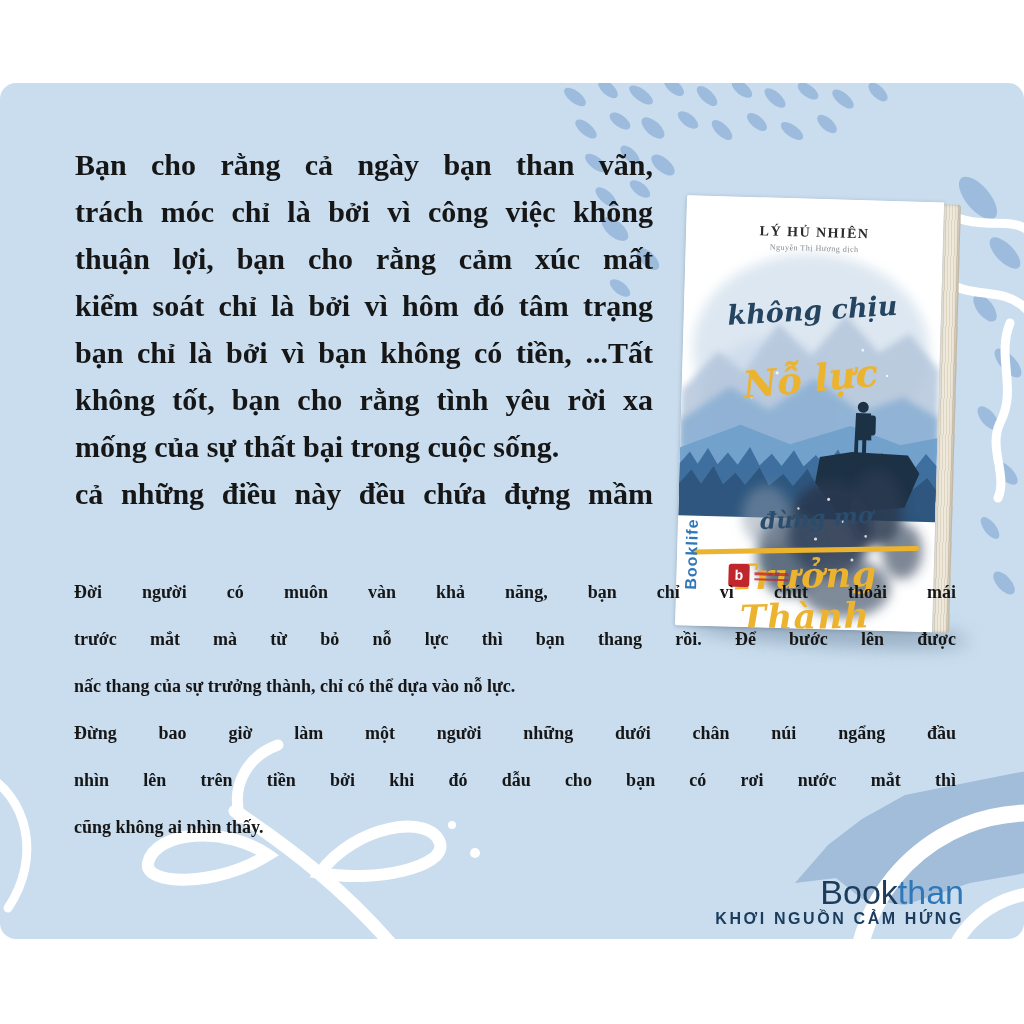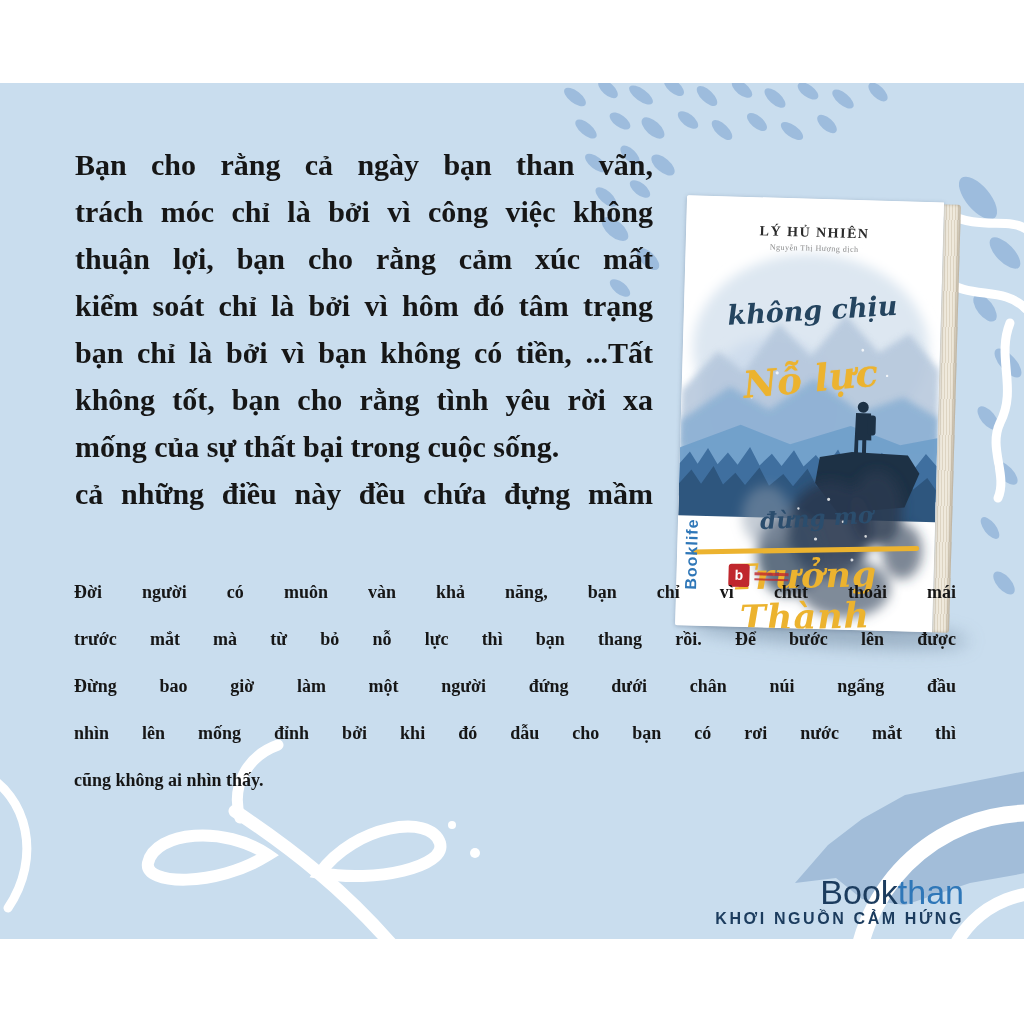--- a/index.html
+++ b/index.html
@@ -2,21 +2,21 @@
 <html><head>
 <meta charset="utf-8">
 <style>
   html,body{margin:0;padding:0;}
   body{
     width:1024px;height:1024px;background:#ffffff;position:relative;
     font-family:"Liberation Serif",serif;overflow:hidden;
   }
   .blue-band{
     position:absolute;left:0;top:83px;width:1024px;height:856px;
-    background:#c9ddee;overflow:hidden;
+    background:#c9ddee;overflow:hidden;border-radius:16px;
   }
   .decor-svg{position:absolute;left:0;top:0;width:1024px;height:856px;z-index:1;}
 
   
   .para{position:absolute;color:#161616;font-weight:700;z-index:3;}
   .para-1{left:75px;top:58px;width:578px;font-size:30px;line-height:47px;}
   .para-2{left:74px;top:486px;width:882px;font-size:18px;line-height:47px;}
   .jl{text-align:justify;text-align-last:justify;white-space:normal;}
   .jl-end{text-align:justify;text-align-last:left;}
 
@@ -155,22 +155,23 @@
     <div class="jl">kiểm soát chỉ là bởi vì hôm đó tâm trạng</div>
     <div class="jl">bạn chỉ là bởi vì bạn không có tiền, ...Tất</div>
     <div class="jl">không tốt, bạn cho rằng tình yêu rời xa</div>
     <div class="jl jl-end">mống của sự thất bại trong cuộc sống.</div>
     <div class="jl">cả những điều này đều chứa đựng mầm</div>
   </div>
 
   <div class="para para-2">
     <div class="jl">Đời người có muôn vàn khả năng, bạn chỉ vì chút thoải mái</div>
     <div class="jl">trước mắt mà từ bỏ nỗ lực thì bạn thang rồi. Để bước lên được</div>
-    <div class="jl">Đừng bao giờ làm một người đứng dưới chân núi ngẩng đầu</div>
-    <div class="jl">nhìn lên mống đỉnh bởi khi đó dẫu cho bạn có rơi nước mắt thì</div>
+    <div class="jl jl-end">nấc thang của sự trưởng thành, chỉ có thể dựa vào nỗ lực.</div>
+    <div class="jl">Đừng bao giờ làm một người những dưới chân núi ngẩng đầu</div>
+    <div class="jl">nhìn lên trên tiền bởi khi đó dẫu cho bạn có rơi nước mắt thì</div>
     <div class="jl jl-end">cũng không ai nhìn thấy.</div>
   </div>
 
   <div class="footer-brand">
     <div class="word"><span class="w-book">Book</span><span class="w-life">than</span></div>
     <div class="tagline">KHƠI NGUỒN CẢM HỨNG</div>
   </div>
 
   <div class="book">
     <div class="pages-edge"></div>

